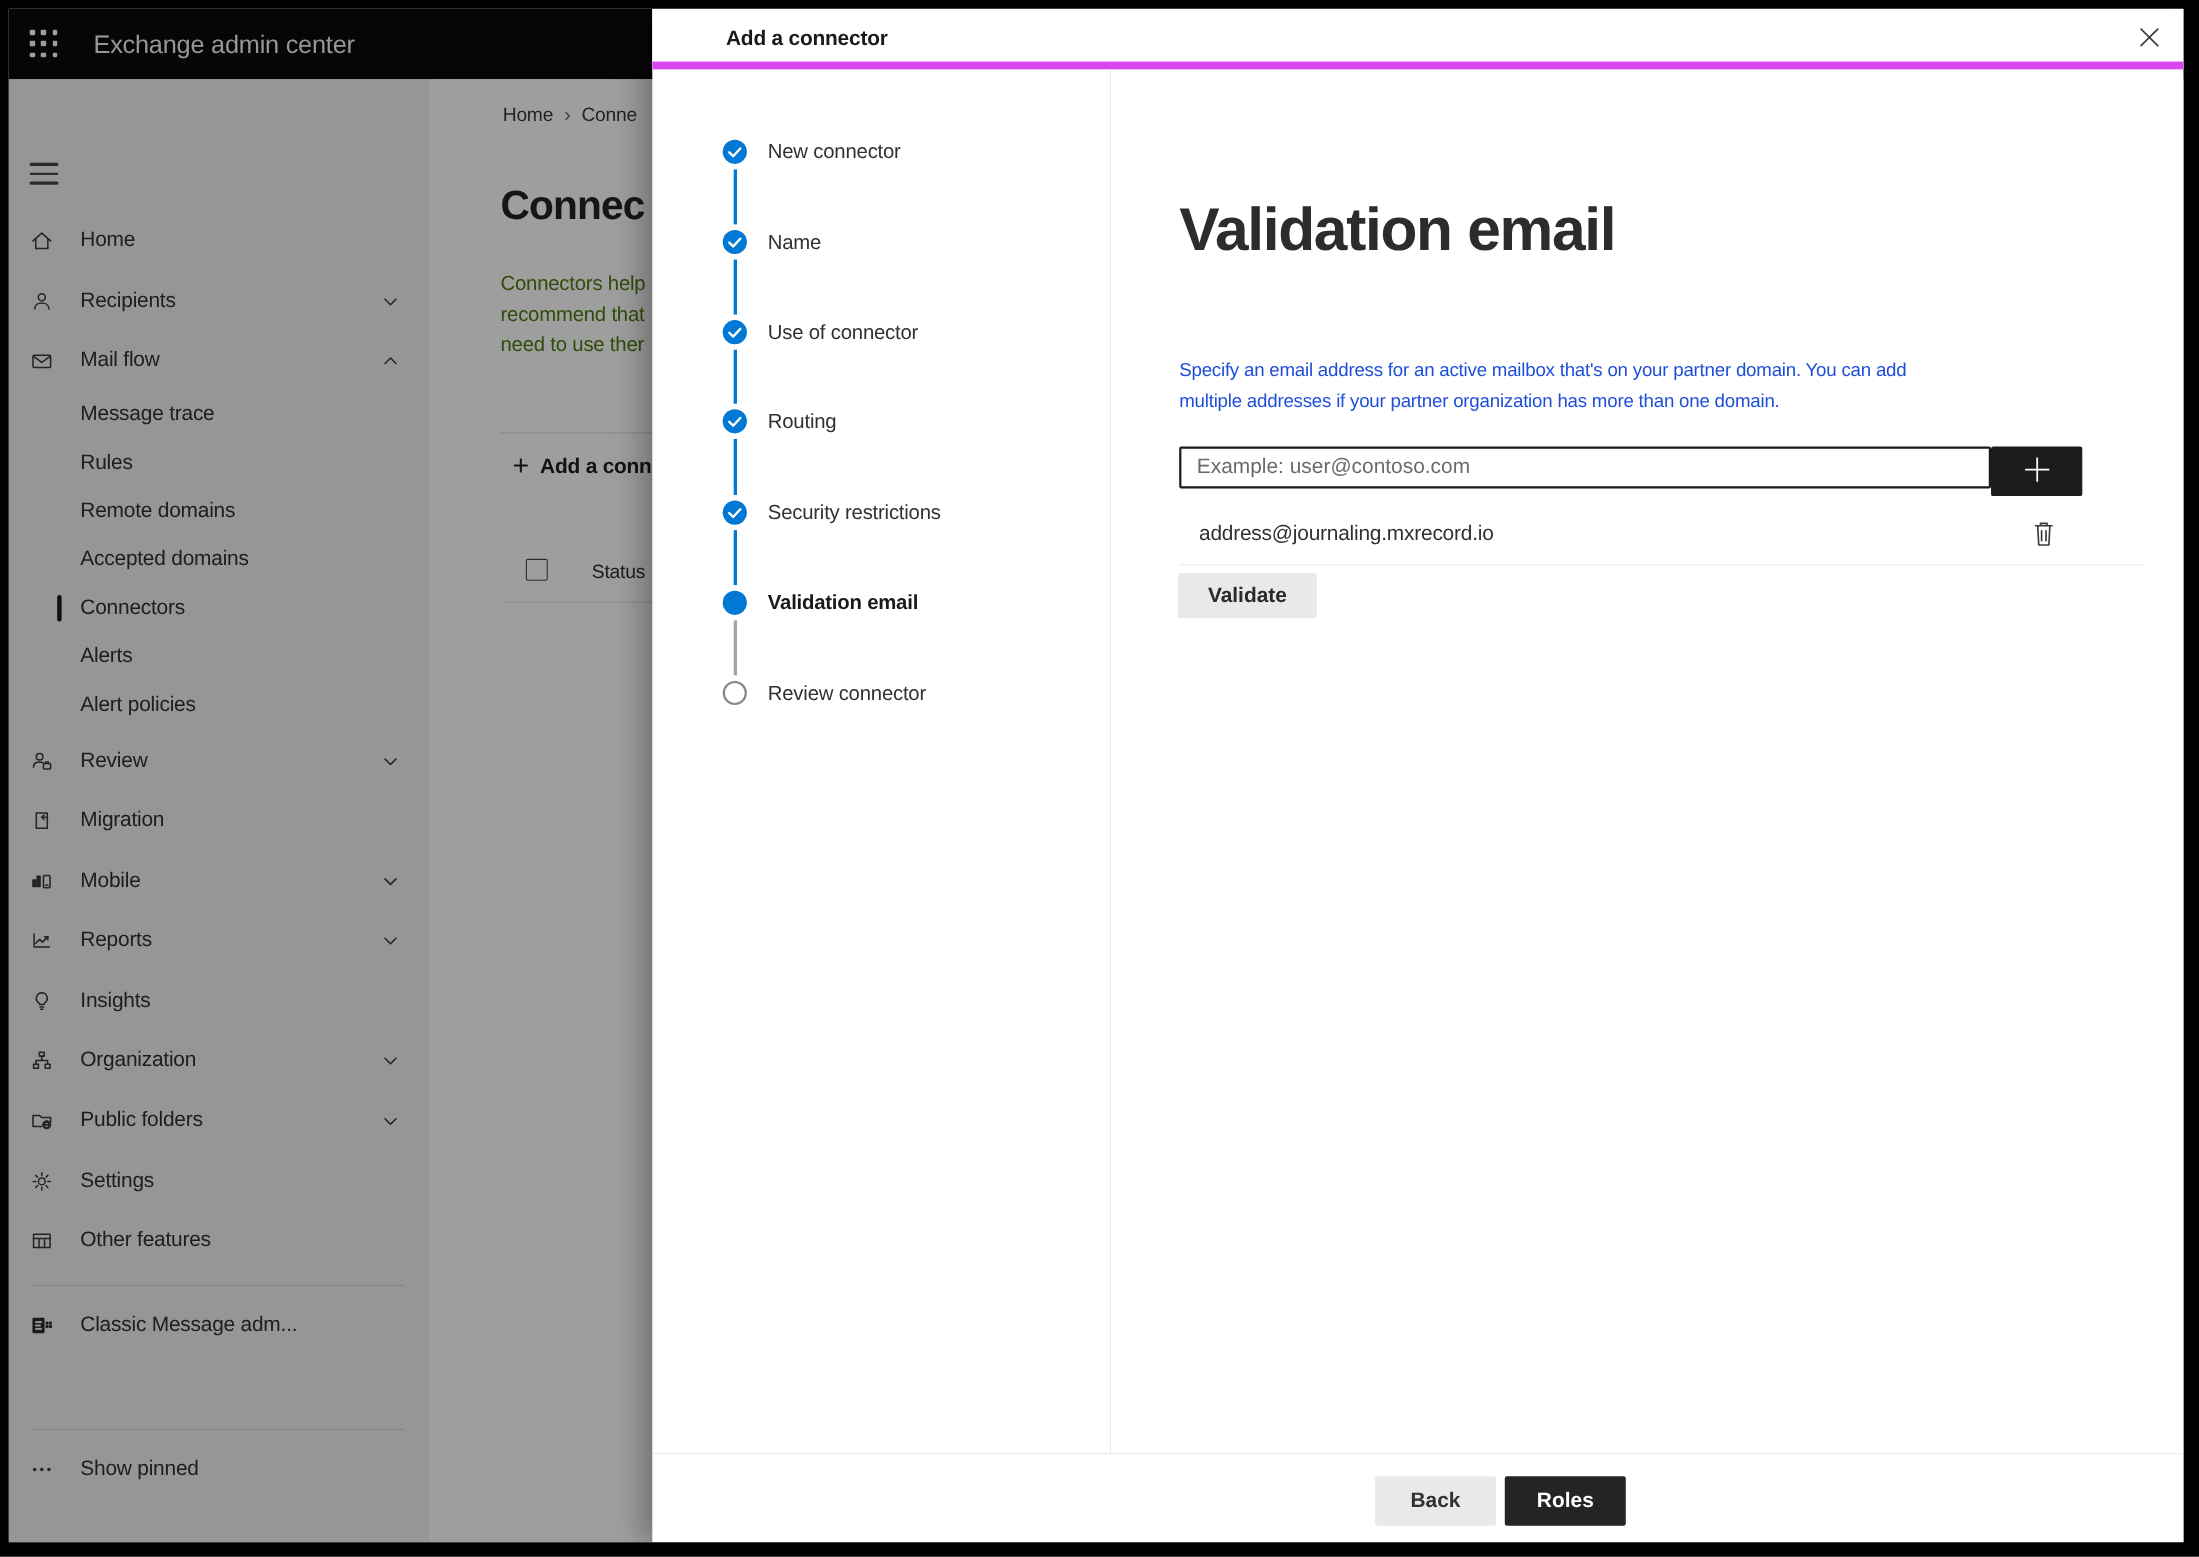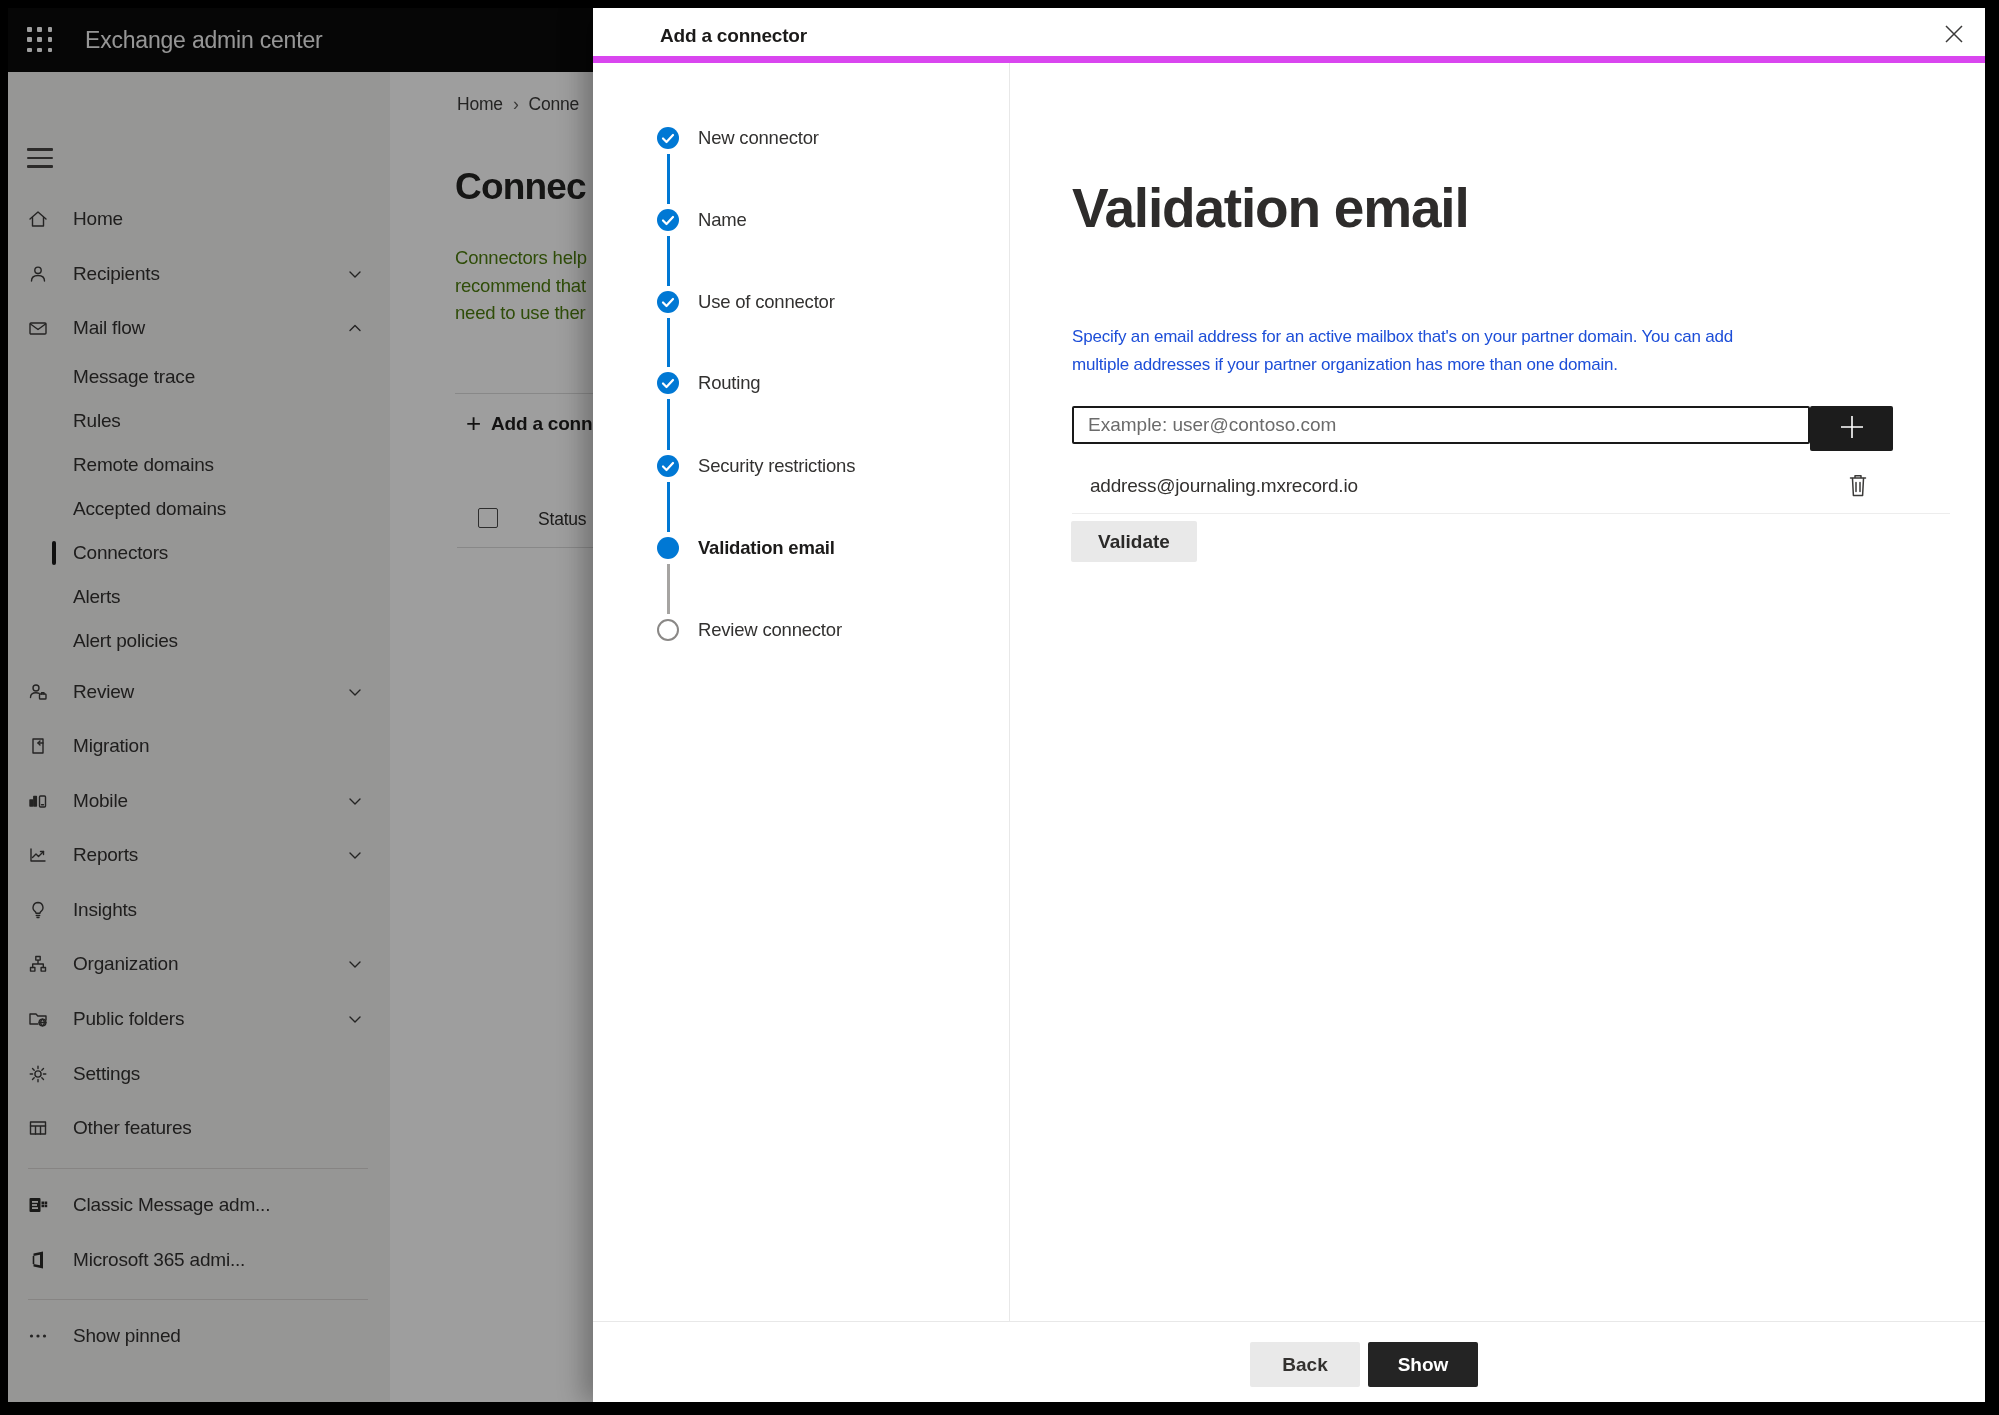--- a/index.html
+++ b/index.html
@@ -253,27 +253,20 @@
             <rect x="5" y="10.1" width="5" height="1.8" fill="#f3f2f1"></rect>
             <rect x="5" y="13.2" width="6" height="1.8" fill="#f3f2f1"></rect>
             <rect x="14.5" y="7.5" width="2.6" height="2.6" fill="#2b2a29"></rect>
             <rect x="17.6" y="7.5" width="2.6" height="2.6" fill="#2b2a29"></rect>
             <rect x="14.5" y="10.6" width="2.6" height="2.6" fill="#2b2a29"></rect>
             <rect x="17.6" y="10.6" width="2.6" height="2.6" fill="#2b2a29"></rect>
           </svg></span>
       <span class="slabel">Classic Message adm...</span>
     </div>
 
-    <div class="srow" style="top:1166px">
-      <span class="sicon"><svg width="22" height="22" viewBox="0 0 22 22">
-            <path d="M6.5 4.5 L16 2.5 V19.5 L6.5 17.5 V15 L13 16.2 V5.8 L6.5 7 Z" fill="#2b2a29"></path>
-            <path d="M6.5 7 V15" stroke="#2b2a29" stroke-width="1.6"></path>
-          </svg></span>
-      <span class="slabel">Microsoft 365 admi...</span>
-    </div>
 
     <div class="sdivider" style="top:1227px"></div>
 
     <div class="srow" style="top:1242px">
       <span class="sicon"><svg width="22" height="22" viewBox="0 0 22 22">
             <circle cx="4.5" cy="11" r="1.6" fill="#3b3a39"></circle>
             <circle cx="11" cy="11" r="1.6" fill="#3b3a39"></circle>
             <circle cx="17.5" cy="11" r="1.6" fill="#3b3a39"></circle>
           </svg></span>
       <span class="slabel">Show pinned</span>
@@ -372,16 +365,16 @@
               <path d="M10 9.5 v9 M14 9.5 v9"></path>
             </svg></span>
       </button>
     </div>
     <div class="addr-divider"></div>
 
     <button class="validate-btn">Validate</button>
 
     <div class="footer-divider"></div>
     <button class="back-btn">Back</button>
-    <button class="next-btn">Show</button>
+    <button class="next-btn">Roles</button>
   </div>
 
 </div>
 
 </body></html>

